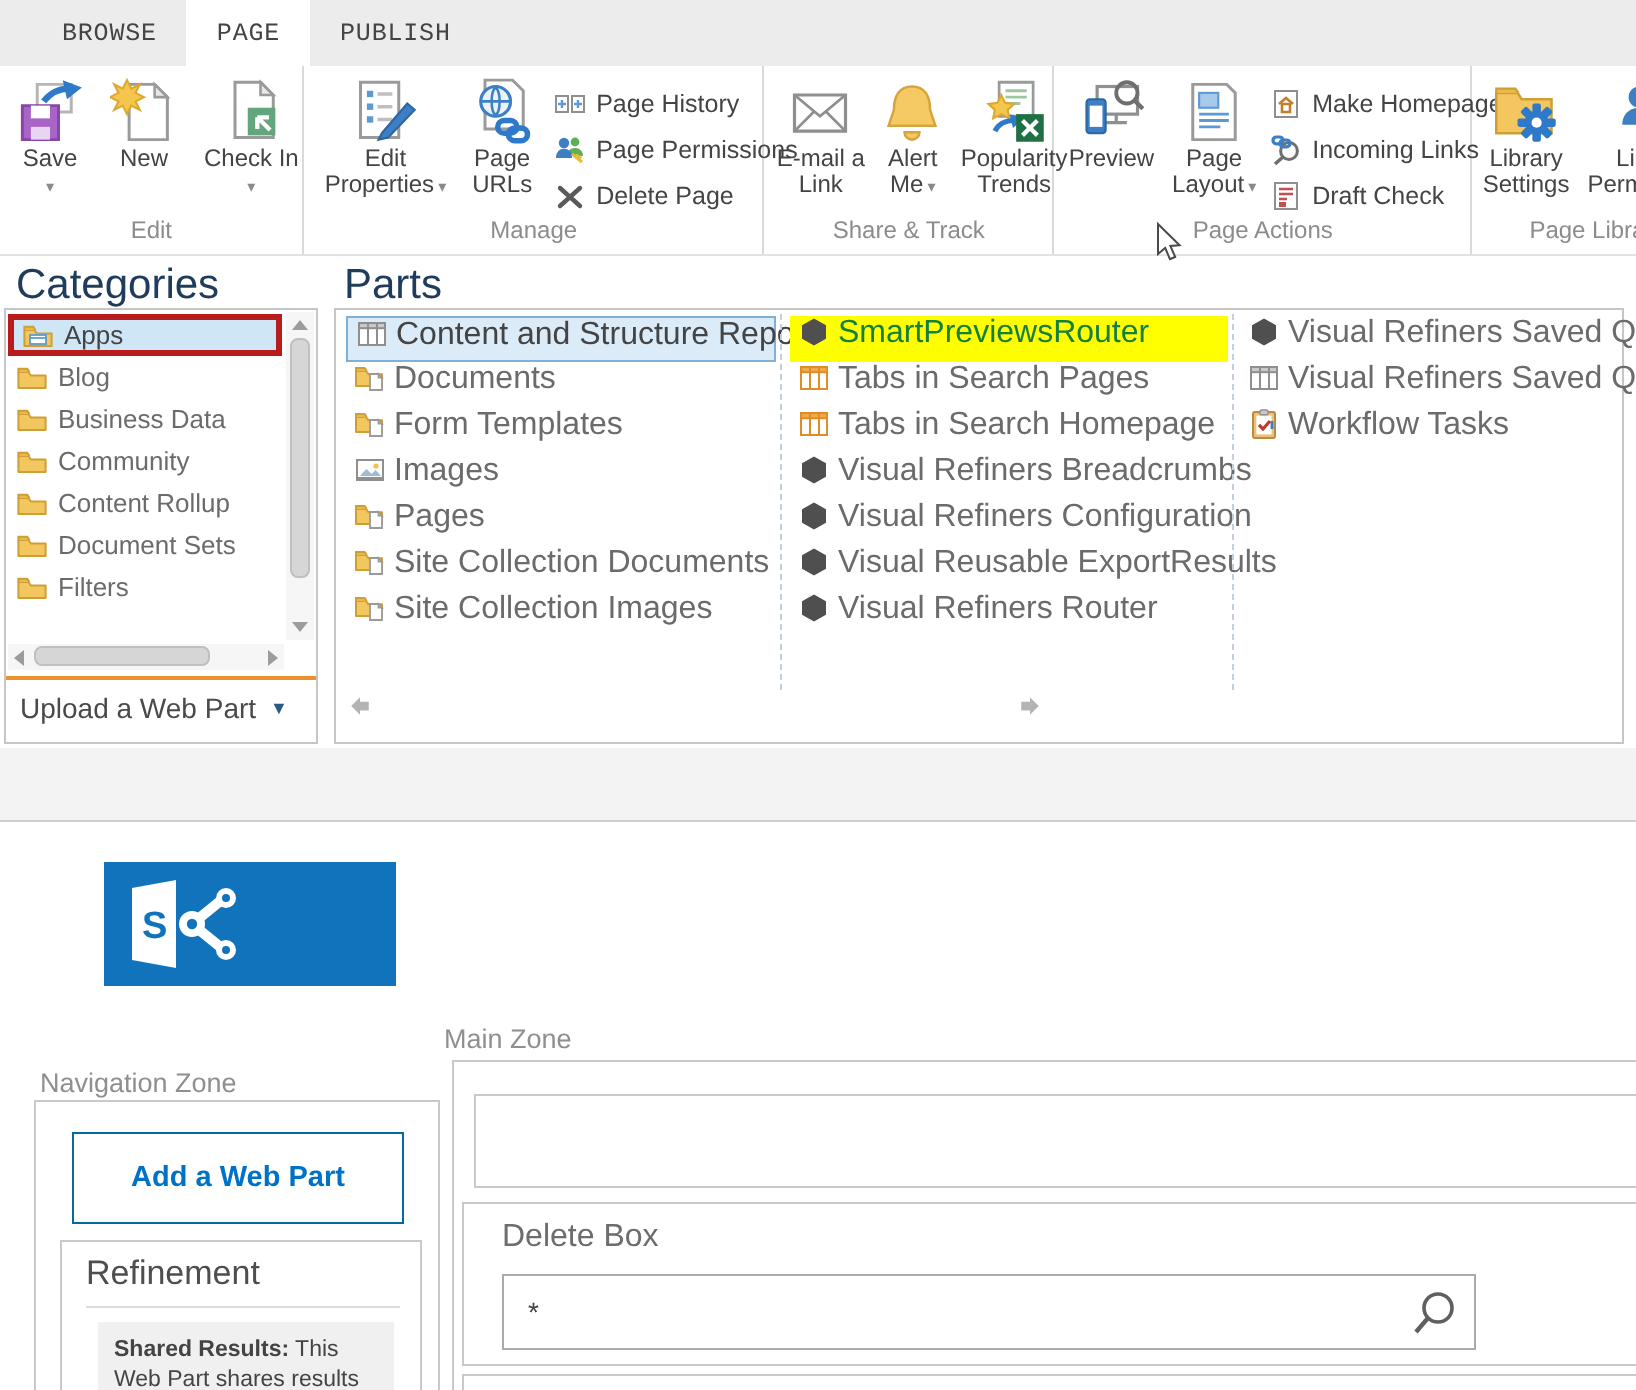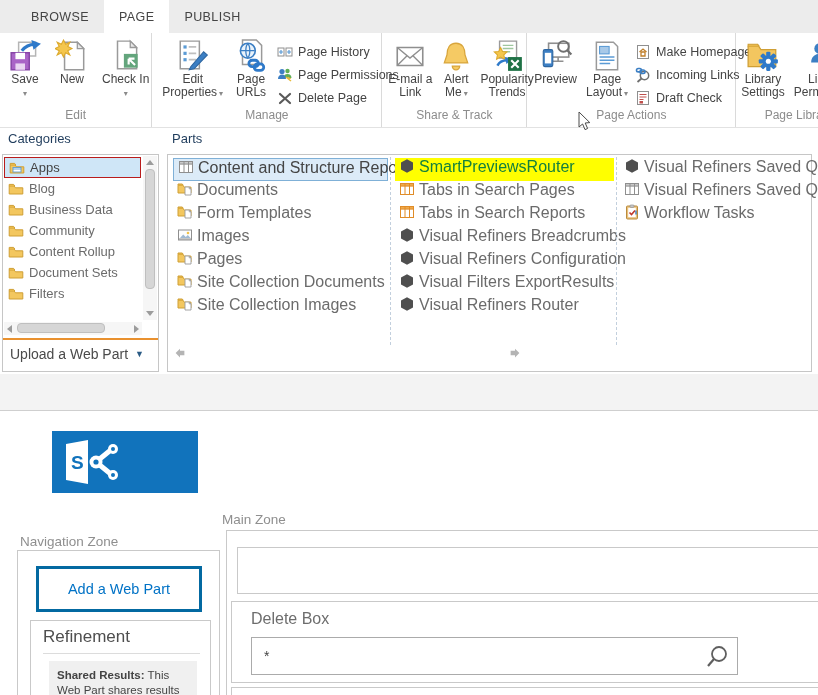--- a/index.html
+++ b/index.html
@@ -5,21 +5,21 @@
   * { box-sizing: border-box; margin: 0; padding: 0; }
   html,body { width:818px; height:695px; }
   body {
     position:relative; overflow:hidden; background:#fff;
     font-family:"Liberation Sans", sans-serif; color:#444;
   }
   
   .tabstrip { position:absolute; top:0; left:0; width:818px; height:33px;
     background:#ececec; display:flex; align-items:stretch; padding-left:16px; }
   .tab { padding:0 15px; font-size:12.5px; letter-spacing:.4px; color:#444;
-    display:flex; align-items:center; cursor:default; }
+    display:flex; align-items:center; cursor:default;font-family:Liberation Mono, monospace; }
   .tab.active { background:#fff; }
   
   .ribbon { position:absolute; top:33px; left:0; width:860px; height:95px;
     background:#fff; border-bottom:1px solid #e2e2e2; display:flex; }
   .rgroup { position:relative; border-right:1px solid #dadada; height:94px; }
   .g-edit{width:158px}.g-manage{width:230px}.g-share{width:145px}
   .g-actions{width:209px}.g-library{width:138px;border-right:none;}
   .rbtns { display:flex; align-items:flex-start; padding-top:5px; }
   .g-edit .rbtns{padding-left:6px; gap:9px;}
   .g-manage .rbtns{padding-left:8px; gap:7px;}
@@ -33,28 +33,28 @@
   .i32 { width:34px; height:34px; display:block; }
   .i32 svg, .i16 svg { width:100%; height:100%; display:block; }
   .bl { font-size:12px; color:#444; line-height:13px; text-align:center; white-space:nowrap; }
   .caret { font-size:8px; color:#8a8a8a; line-height:9px; margin-top:3px; }
   .caret-inline { font-size:8px; color:#8a8a8a; margin-left:2px; }
   .stack { display:flex; flex-direction:column; gap:7px; padding-top:6px; }
   .sitem { display:flex; align-items:center; gap:5px; font-size:12.5px;
     color:#444; white-space:nowrap; cursor:pointer; }
   .i16 { width:16px; height:16px; flex:none; }
   
-  .gheader { position:absolute; top:131px; font-size:13px; color:#1f3c5c; }
+  .gheader { position:absolute; top:131px; font-size:21px; color:#1f3c5c; }
   #cats-h{left:8px} #parts-h{left:172px}
   .catbox { position:absolute; left:2px; top:154px; width:157px; height:218px;
     border:1px solid #c6c6c6; background:#fff; }
   .catrows { position:absolute; top:2px; left:1px; right:17px; }
   .catrow { display:flex; align-items:center; gap:5px; height:21px;
     padding-left:4px; font-size:13px; color:#6b6b6b; cursor:pointer; }
-  .catrow.selected { background:#cfe6f7; border:1px solid #b91c1c; color:#444; }
+  .catrow.selected { background:#cfe6f7; border:3px solid #b91c1c; color:#444; }
   .vscroll { position:absolute; top:1px; right:1px; width:14px; height:164px; background:#f6f6f6; }
   .vthumb { position:absolute; top:13px; left:2px; width:10px; height:120px;
     background:#d6d6d6; border:1px solid #bfbfbf; border-radius:4px; }
   .tri { position:absolute; width:0; height:0; }
   .tri-up { top:4px; left:3px; border-left:4px solid transparent;
     border-right:4px solid transparent; border-bottom:5px solid #9c9c9c; }
   .tri-down { bottom:4px; left:3px; border-left:4px solid transparent;
     border-right:4px solid transparent; border-top:5px solid #9c9c9c; }
   .hscroll { position:absolute; left:1px; top:167px; width:138px; height:13px; background:#f6f6f6; }
   .tri-left { left:3px; top:3px; border-top:4px solid transparent;
@@ -86,22 +86,22 @@
   .logo { position:absolute; left:52px; top:431px; width:146px; height:62px; background:#1173bc; }
   .logo svg { position:absolute; left:8px; top:7px; width:66px; height:48px; }
   .zlabel { position:absolute; font-size:13.5px; color:#8f8f8f; }
   #mainzone-label{left:222px; top:512px;}
   #navzone-label{left:20px; top:534px;}
   .mainzone-box { position:absolute; left:226px; top:530px; width:640px; height:200px;
     border:1px solid #c9c9c9; background:#fff; }
   .navzone-box { position:absolute; left:17px; top:550px; width:203px; height:160px;
     border:1px solid #c9c9c9; background:#fff; }
   .addbtn { position:absolute; left:36px; top:566px; width:166px; height:46px;
-    border:3px solid #0369a1; background:#fff; display:flex; align-items:center;
-    justify-content:center; font-size:14.5px; color:#0072c6; cursor:pointer; }
+    border:1px solid #0369a1; background:#fff; display:flex; align-items:center;
+    justify-content:center; font-size:14.5px; color:#0072c6; cursor:pointer;font-weight:bold; }
   .refinement { position:absolute; left:30px; top:620px; width:181px; height:90px;
     border:1px solid #c9c9c9; background:#fff; }
   .ref-title { margin:6px 10px 0 12px; font-size:17px; color:#4e4e4e;
     padding-bottom:6px; border-bottom:1px solid #dcdcdc; }
   .ref-info { margin:7px 10px 0 18px; width:148px; background:#f0f0f0;
     padding:7px 8px; font-size:11.5px; line-height:15px; color:#444; }
   .emptypart { position:absolute; left:237px; top:547px; width:600px; height:47px;
     border:1px solid #c9c9c9; background:#fff; }
   .searchpart { position:absolute; left:231px; top:601px; width:620px; height:82px;
     border:1px solid #c9c9c9; background:#fff; }
@@ -576,21 +576,21 @@
       <span>Tabs in Search Pages</span>
       </div>
     <div class="prow">
       <span class="i16">
           <svg viewBox="0 0 16 16">
             <rect x="1.5" y="2.5" width="13" height="11" fill="#fff" stroke="#e08c28"></rect>
             <rect x="1.5" y="2.5" width="13" height="2.6" fill="#f0aa4a" stroke="#e08c28"></rect>
             <path d="M6 2.5v11M10.5 2.5v11" stroke="#e08c28"></path>
           </svg>
         </span>
-      <span>Tabs in Search Reports</span>
+      <span>Tabs in Search Homepage</span>
       </div>
     <div class="prow">
       <span class="i16">
           <svg viewBox="0 0 16 16">
             <polygon points="8,1.2 14,4.6 14,11.4 8,14.8 2,11.4 2,4.6" fill="#4f4f4f"></polygon>
           </svg>
         </span>
       <span>Visual Refiners Breadcrumbs</span>
       </div>
     <div class="prow">
@@ -600,21 +600,21 @@
           </svg>
         </span>
       <span>Visual Refiners Configuration</span>
       </div>
     <div class="prow">
       <span class="i16">
           <svg viewBox="0 0 16 16">
             <polygon points="8,1.2 14,4.6 14,11.4 8,14.8 2,11.4 2,4.6" fill="#4f4f4f"></polygon>
           </svg>
         </span>
-      <span>Visual Filters ExportResults</span>
+      <span>Visual Reusable ExportResults</span>
       </div>
     <div class="prow">
       <span class="i16">
           <svg viewBox="0 0 16 16">
             <polygon points="8,1.2 14,4.6 14,11.4 8,14.8 2,11.4 2,4.6" fill="#4f4f4f"></polygon>
           </svg>
         </span>
       <span>Visual Refiners Router</span>
       </div>
   </div>

